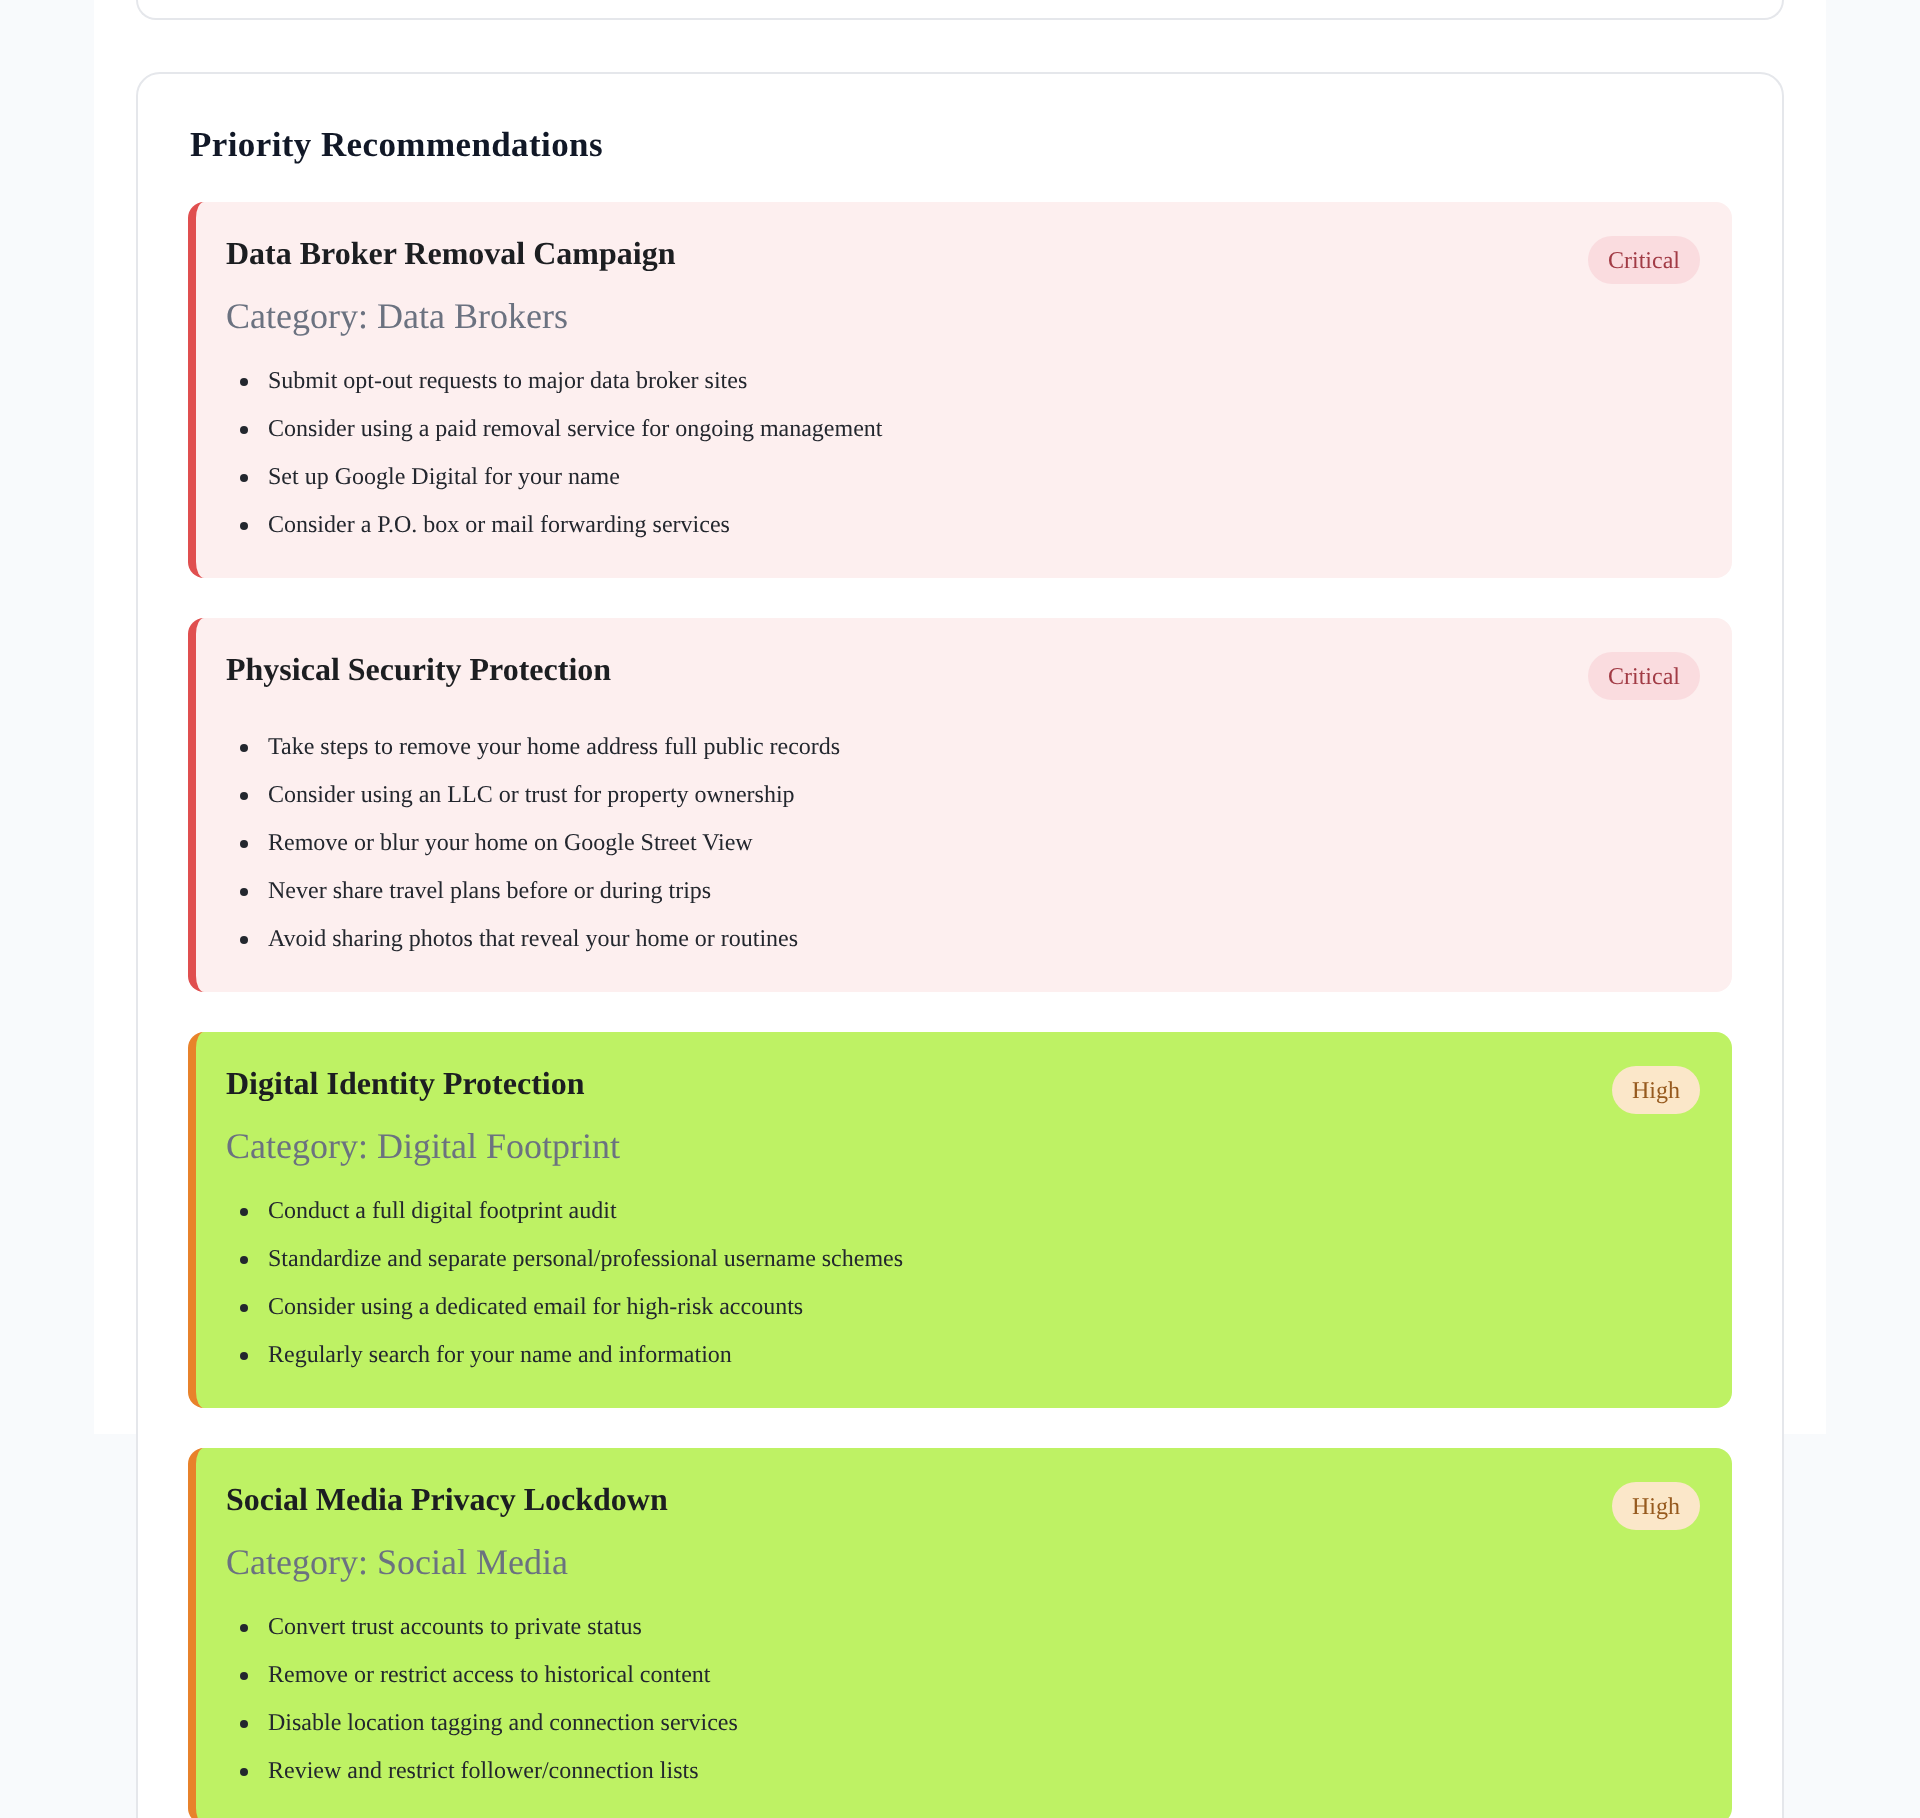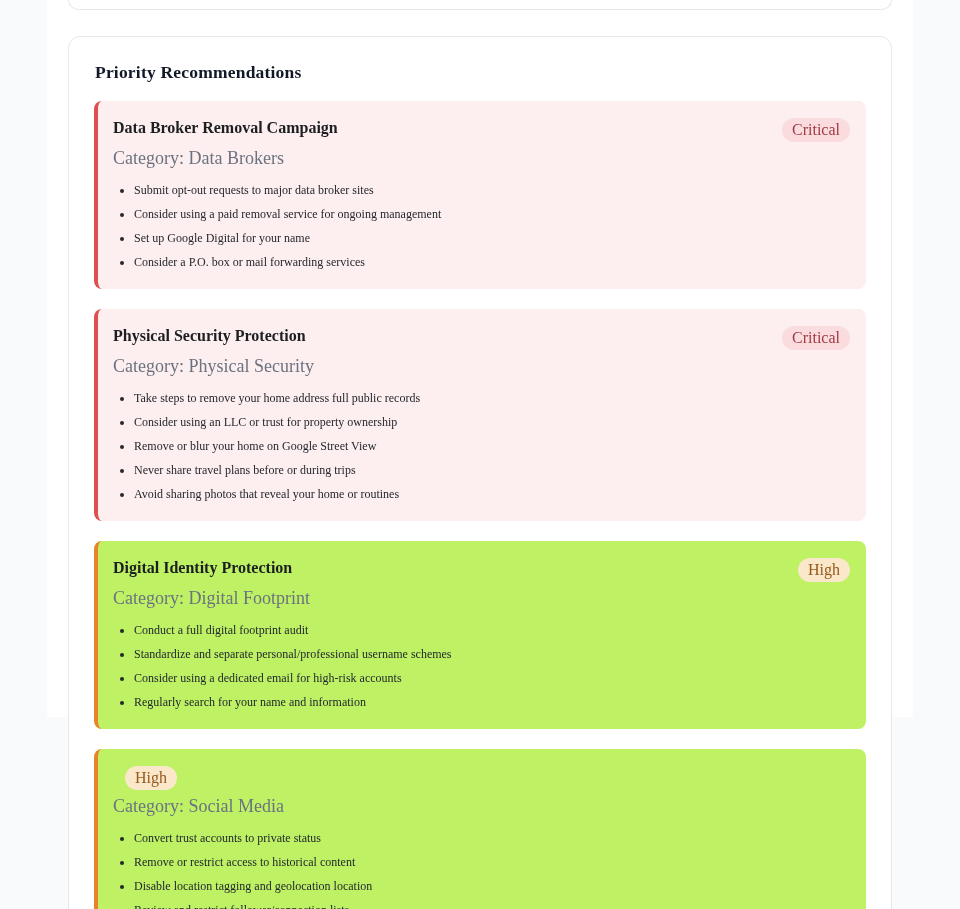--- a/index.html
+++ b/index.html
@@ -64,21 +64,21 @@
   .rec-title {
     margin: 0;
     font-size: 16px;
     font-weight: bold;
     color: #1c1e21;
     line-height: 20px;
   }
   .badge {
     flex: none;
     margin-left: 12px;
-    font-size: 16px;
+    font-size: 12px;
     line-height: 16px;
     padding: 4px 10px;
     border-radius: 12px;
     white-space: nowrap;
     text-align: center;
   }
   .sev-critical .badge {
     background: #fadcdf;
     color: #a13b45;
   }
@@ -125,21 +125,20 @@
         <li>Set up Google Digital for your name</li>
         <li>Consider a P.O. box or mail forwarding services</li>
       </ul>
     </article>
 
     <article class="rec-card sev-critical">
       <div class="rec-head">
         <h3 class="rec-title">Physical Security Protection</h3>
         <span class="badge">Critical</span>
       </div>
-      <p class="rec-category">Category: Physical Security</p>
       <ul class="rec-items">
         <li>Take steps to remove your home address full public records</li>
         <li>Consider using an LLC or trust for property ownership</li>
         <li>Remove or blur your home on Google Street View</li>
         <li>Never share travel plans before or during trips</li>
         <li>Avoid sharing photos that reveal your home or routines</li>
       </ul>
     </article>
 
     <article class="rec-card sev-high">
@@ -151,25 +150,26 @@
       <ul class="rec-items">
         <li>Conduct a full digital footprint audit</li>
         <li>Standardize and separate personal/professional username schemes</li>
         <li>Consider using a dedicated email for high-risk accounts</li>
         <li>Regularly search for your name and information</li>
       </ul>
     </article>
 
     <article class="rec-card sev-high">
       <div class="rec-head">
+        <h3 class="rec-title">Social Media Privacy Lockdown</h3>
         <span class="badge">High</span>
       </div>
       <p class="rec-category">Category: Social Media</p>
       <ul class="rec-items">
         <li>Convert trust accounts to private status</li>
         <li>Remove or restrict access to historical content</li>
-        <li>Disable location tagging and geolocation location</li>
+        <li>Disable location tagging and connection services</li>
         <li>Review and restrict follower/connection lists</li>
       </ul>
     </article>
 
   </section>
 </div>
 
 </body></html>

